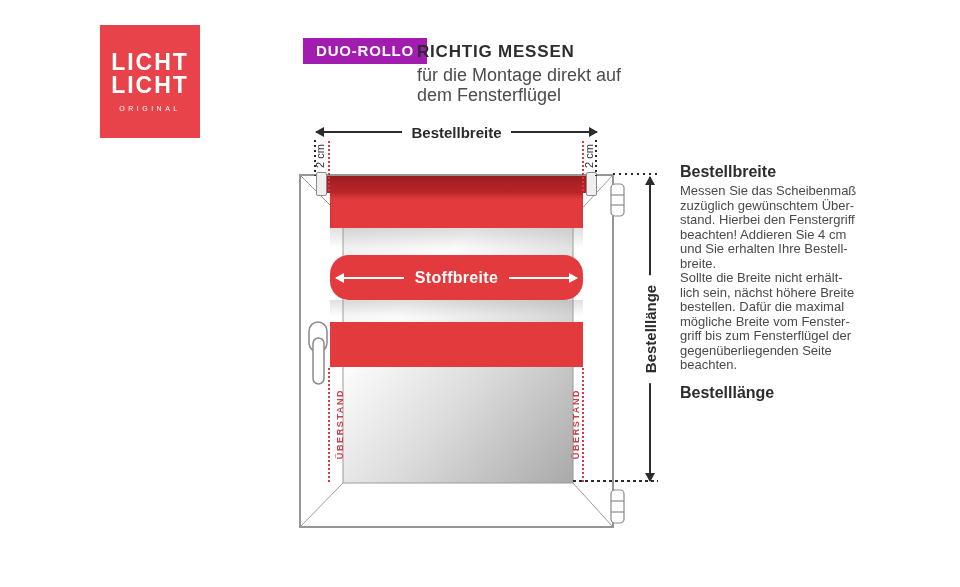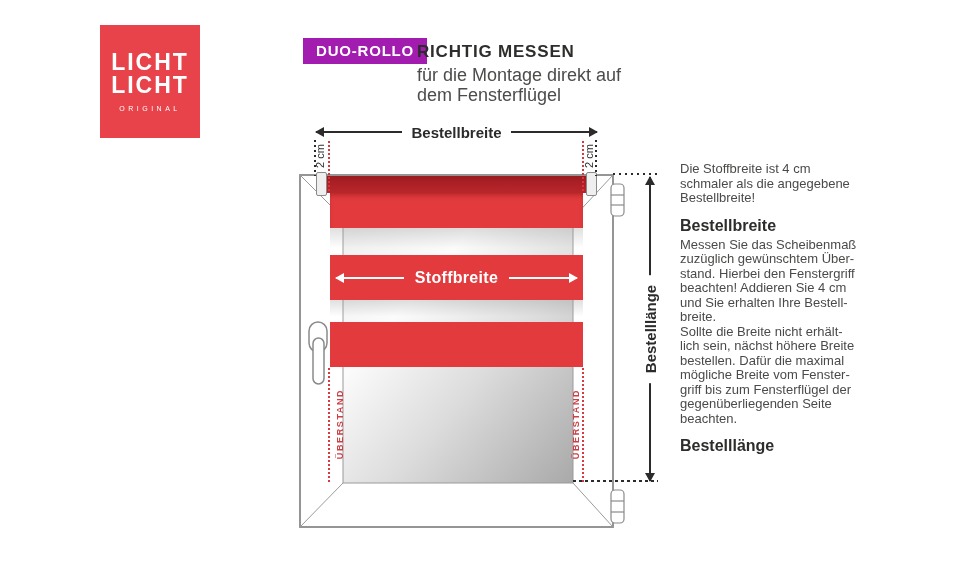--- a/index.html
+++ b/index.html
@@ -42,21 +42,21 @@
     background:#efefef; border:1px solid #8a8a8a; border-radius:2px;
   }
   .bracket.l { left:316px; }
   .bracket.r { left:586px; }
   .cassette {
     left:327px; top:176px; width:259px; height:17px;
     background:linear-gradient(180deg,#991b20 0%,#ab2025 40%,#b8262b 100%);
   }
   .stripe { left:330px; width:253px; background:#e23a3d; }
   .stripe.s1 { top:193px; height:35px; box-shadow:inset 0 4px 5px -2px rgba(90,0,0,.35); }
-  .stripe.s2 { top:255px; height:45px; display:flex; align-items:center; }
+  .stripe.s2 { top:255px; height:45px; display:flex; align-items:center;border-radius:19px; }
   .stripe.s3 { top:322px; height:45px; }
   .sheer { left:330px; width:253px; background:linear-gradient(180deg,rgba(150,150,150,.30),rgba(255,255,255,.05) 75%); }
   .sheer.h1 { top:228px; height:27px; }
   .sheer.h2 { top:300px; height:22px; }
 
   
   .bb-arrow { left:316px; top:124px; width:281px; height:16px; display:flex; align-items:center; gap:9px; }
   .bb-label { font-size:15px; font-weight:bold; color:#2b2b2b; white-space:nowrap; }
   .aline { flex:1; height:2px; background:#2b2b2b; position:relative; }
   .aline.left::before {
@@ -198,23 +198,20 @@
 <div class="abs ovh-label" style="left:522px; top:418px;">ÜBERSTAND</div>
 
 <div class="abs dot-h" style="left:613px; top:173px; width:45px;"></div>
 <div class="abs dot-h" style="left:573px; top:480px; width:85px;"></div>
 <div class="abs bl-arrow">
   <span class="bl-line"></span>
   <span class="bl-label">Bestelllänge</span>
 </div>
 
 <div class="abs info">
-  <p>Die Stoffbreite ist 4 cm
-schmaler als die angegebene
-Bestellbreite!</p>
   <h3>Bestellbreite</h3>
   <p>Messen Sie das Scheibenmaß
 zuzüglich gewünschtem Über-
 stand. Hierbei den Fenstergriff
 beachten! Addieren Sie 4 cm
 und Sie erhalten Ihre Bestell-
 breite.
 Sollte die Breite nicht erhält-
 lich sein, nächst höhere Breite
 bestellen. Dafür die maximal

